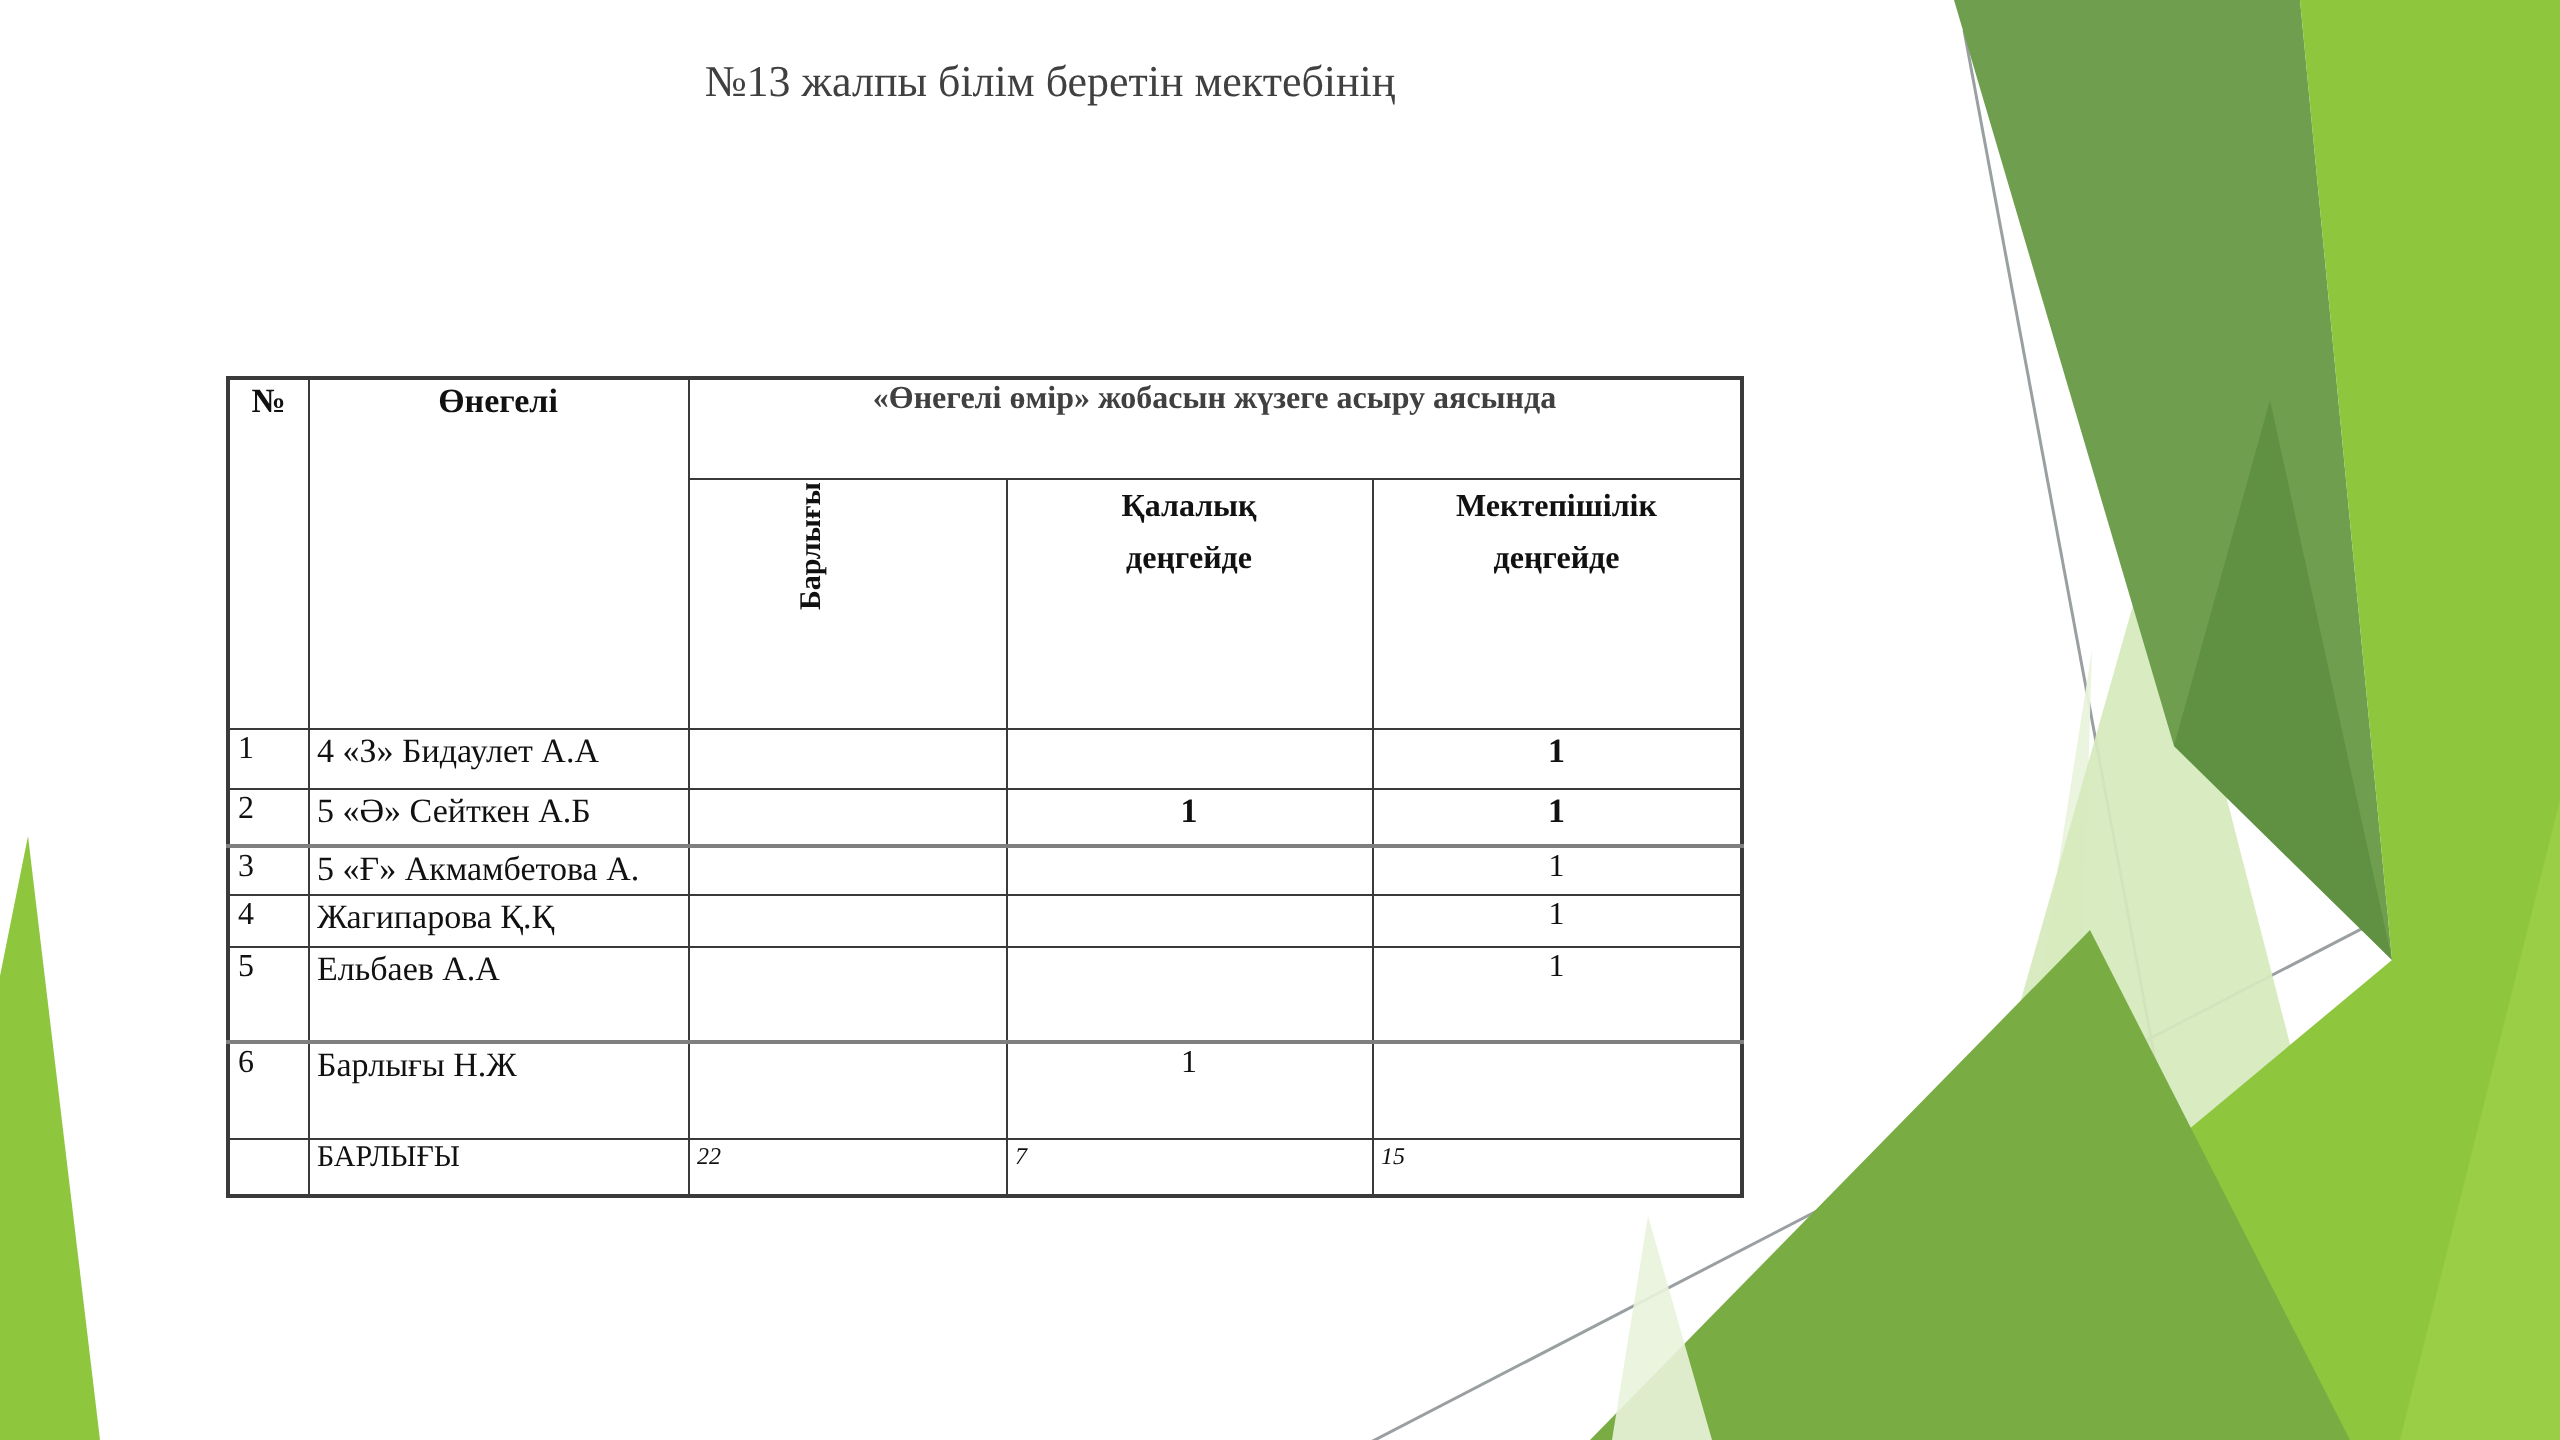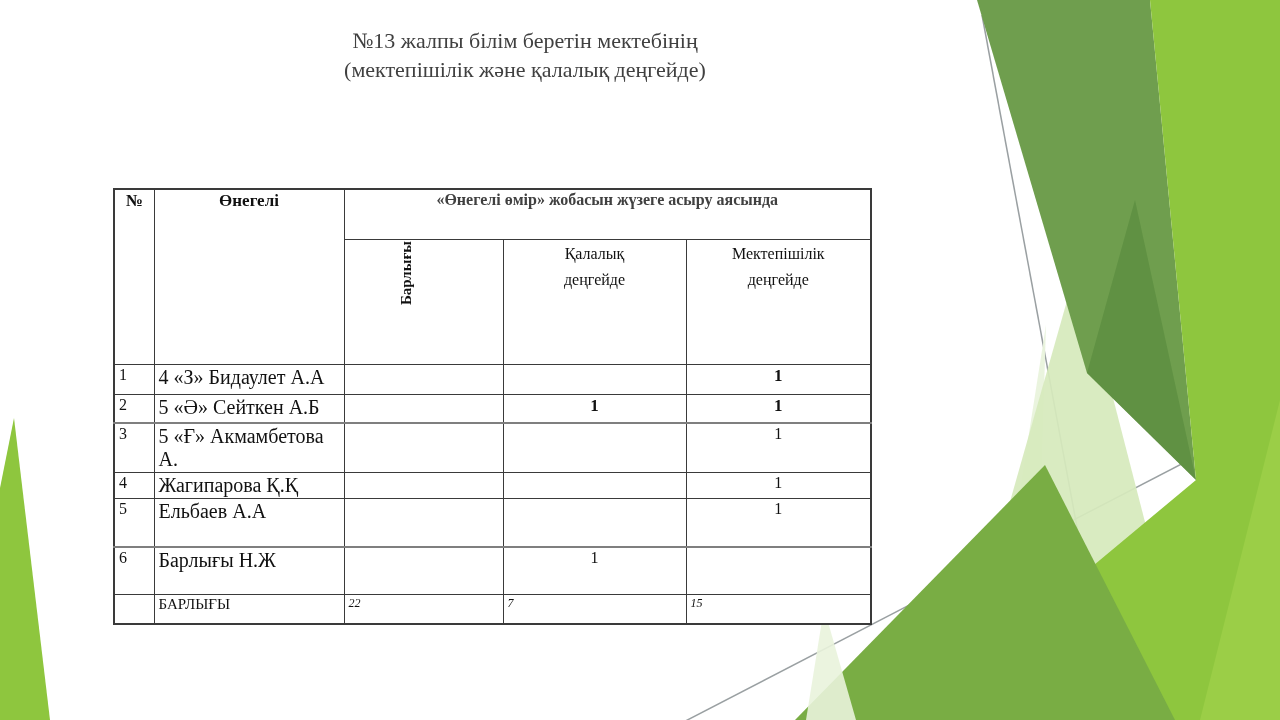--- a/index.html
+++ b/index.html
@@ -36,25 +36,25 @@
     vertical-align:middle;text-align:center;font-weight:bold;font-size:16px;
     color:#404040;
   }
   td.rot-cell{text-align:center;vertical-align:middle;}
   .rot{
     writing-mode:vertical-rl;transform:rotate(180deg);
     font-weight:bold;font-size:15px;display:inline-block;line-height:1;
     margin-right:34px;
   }
   td.sub-hdr{
-    vertical-align:middle;text-align:center;font-weight:normal;font-size:16px;
+    vertical-align:middle;text-align:center;font-weight:bold;font-size:16px;
     line-height:26px;padding-top:38px;
   }
   td.numcol{font-size:16px;padding-left:3px;}
-  td.namecol{font-size:20px;padding-left:6px;padding-top:3px;}
+  td.namecol{font-size:17px;padding-left:6px;padding-top:3px;}
   td.valcol{text-align:center;font-size:16px;}
   tr.vbold td.valcol{font-weight:bold;font-size:17px;}
   tr.r3 td{border-top:2px solid #7f7f7f;}
   tr.r6 td{border-top:2px solid #7f7f7f;}
   td.total-label{font-size:15px;padding-left:6px;padding-top:4px;}
   td.total-val{font-size:12px;padding-top:4px;font-style:italic;}
 </style>
 </head>
 <body>
 
@@ -67,21 +67,20 @@
   <polygon points="1087,373 1196,480 1135,200" opacity="0.65" fill="#578a3d"></polygon>
   <polygon points="1150,0 1280,0 1280,720 908,720 1196,480" fill="#8ec63e"></polygon>
   <polygon points="795,720 1045,465 1175,720" fill="#79ad44"></polygon>
   <polygon points="1280,400 1280,720 1200,720" fill="#9bce47"></polygon>
   <polygon points="824,608 856,720 806,720" opacity="0.9" fill="#e9f3dc"></polygon>
   <polygon points="14,418 50,720 0,720 0,488" fill="#8ec63e"></polygon>
 </svg>
 
 <div class="title-block">
   <div>№13 жалпы білім беретін мектебінің</div>
-  <div>(мектепішілік және қалалық деңгейде)</div>
 </div>
 
 <div class="tbl-wrap">
 <table class="main">
   <colgroup>
     <col style="width:40px">
         <col style="width:190px">
         <col style="width:159px">
     <col style="width:183px">
         <col style="width:185px">

